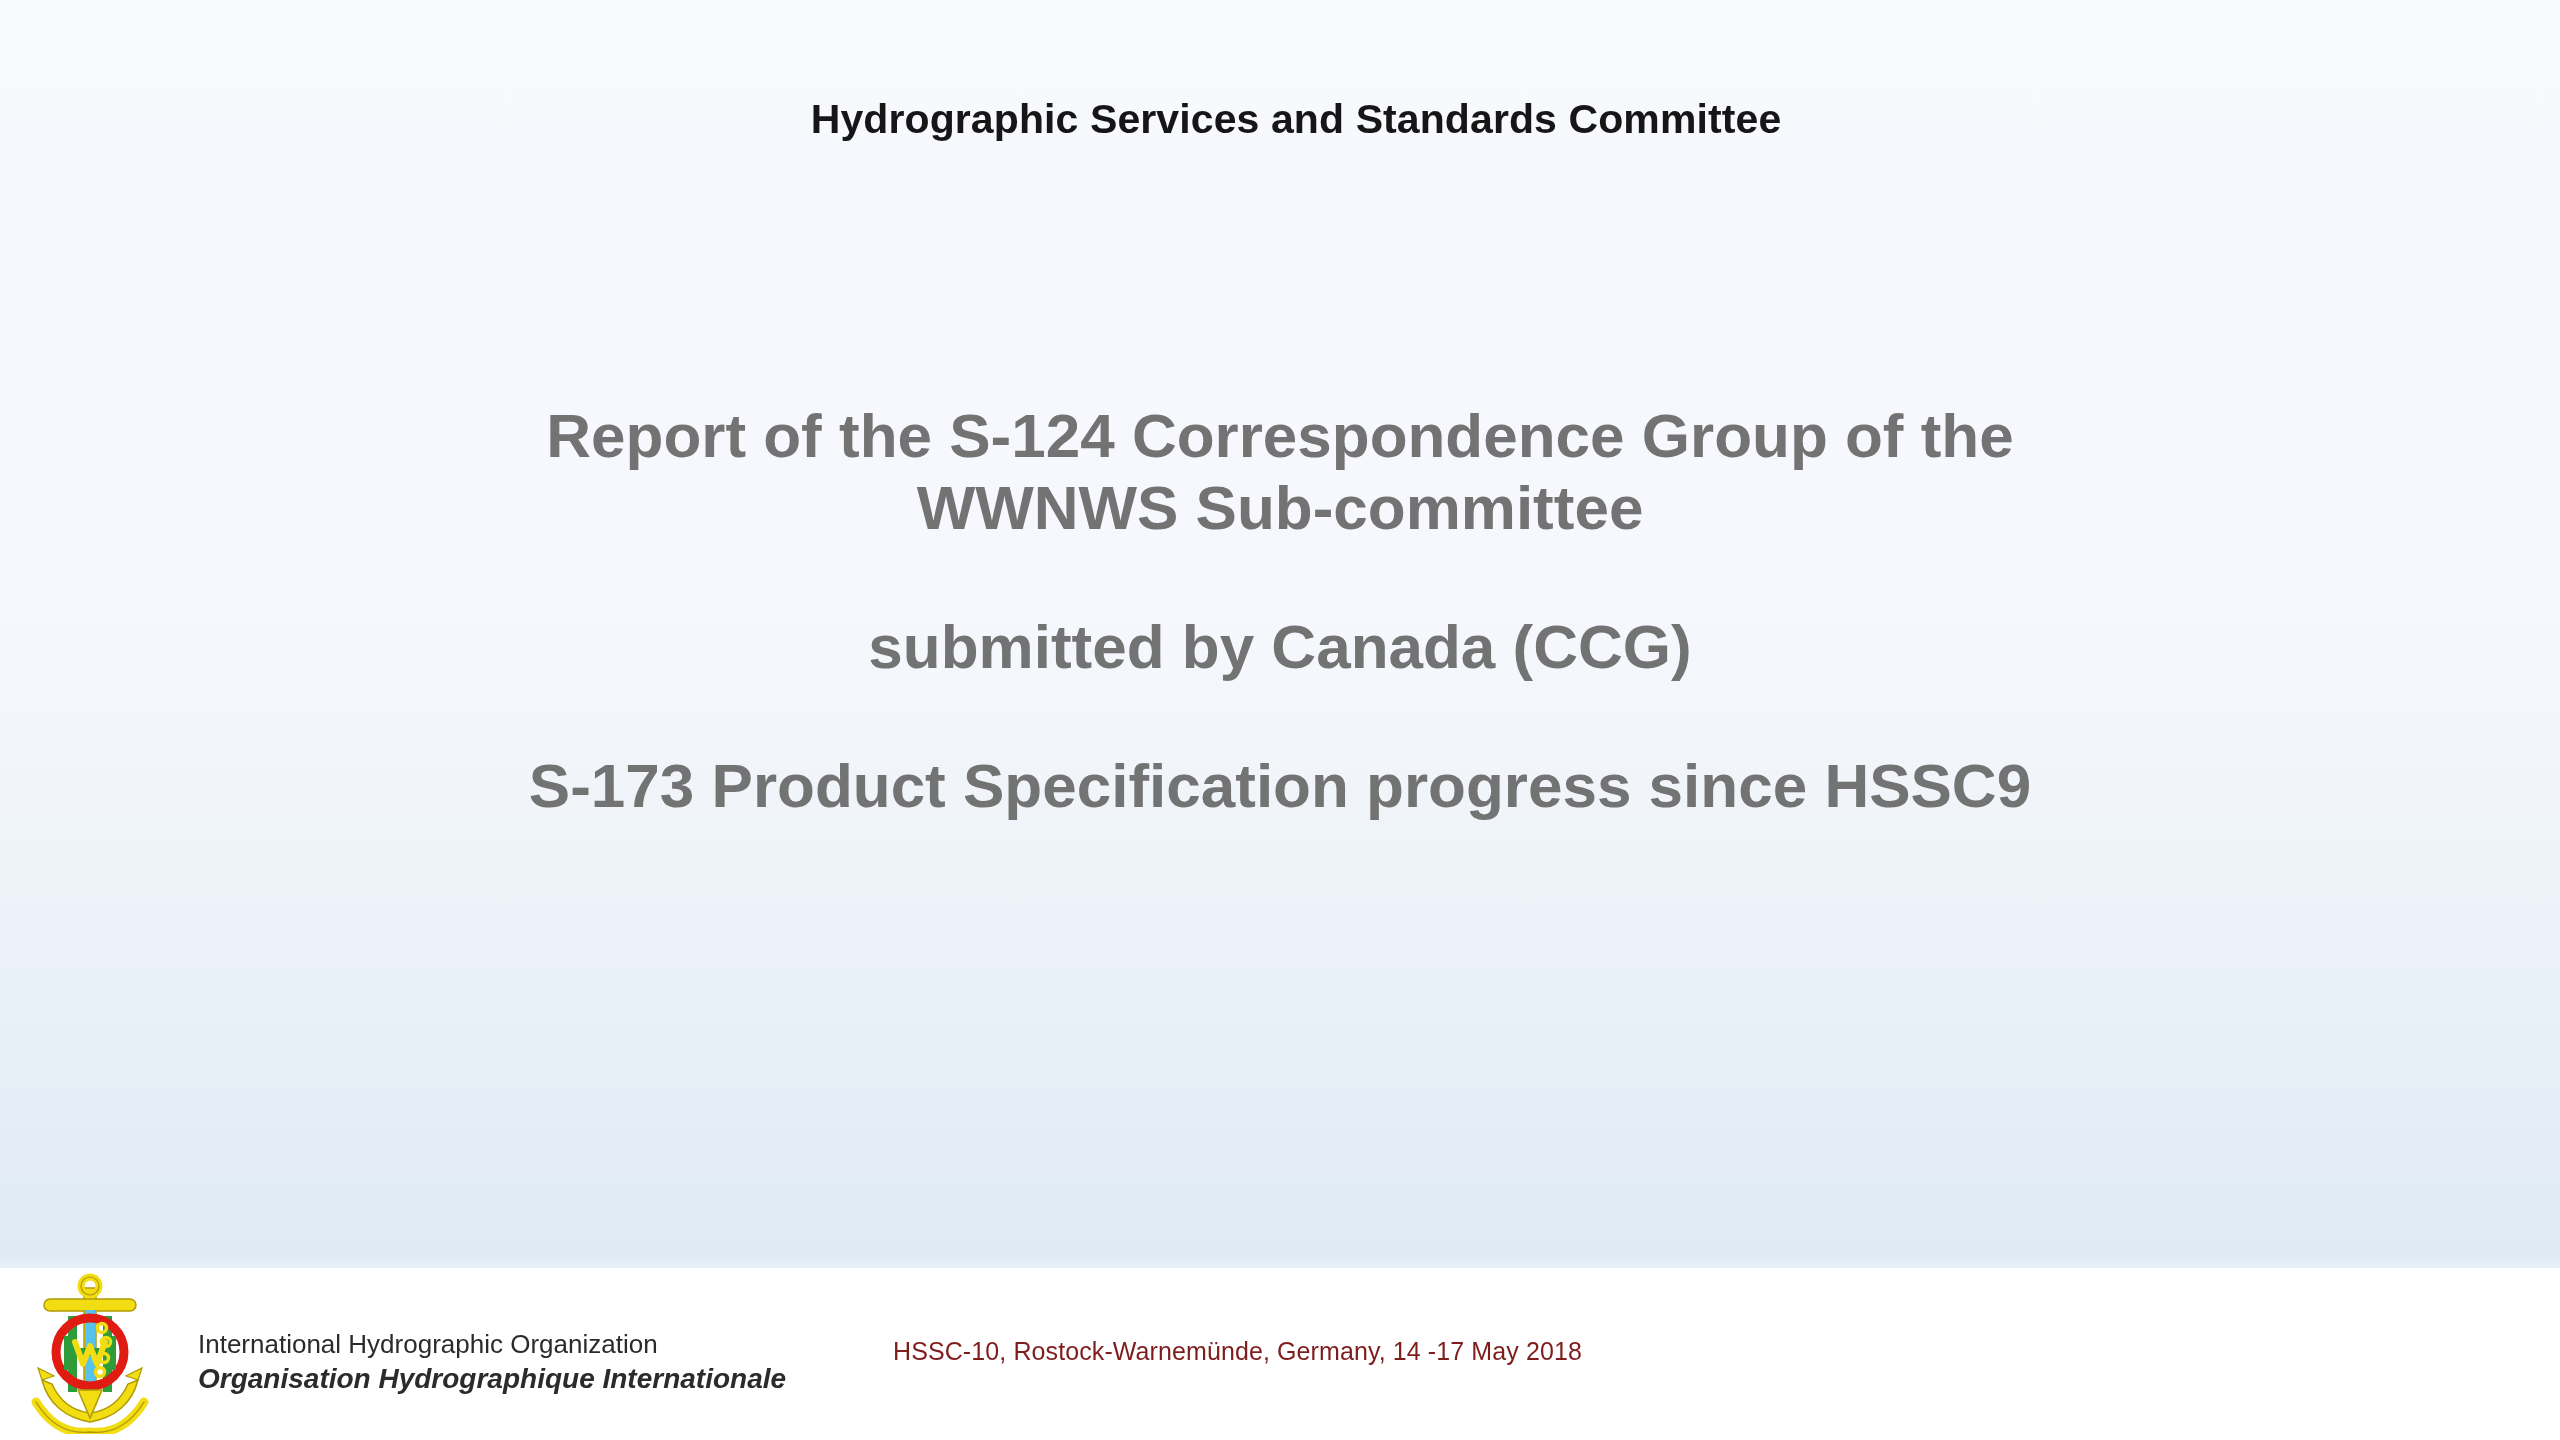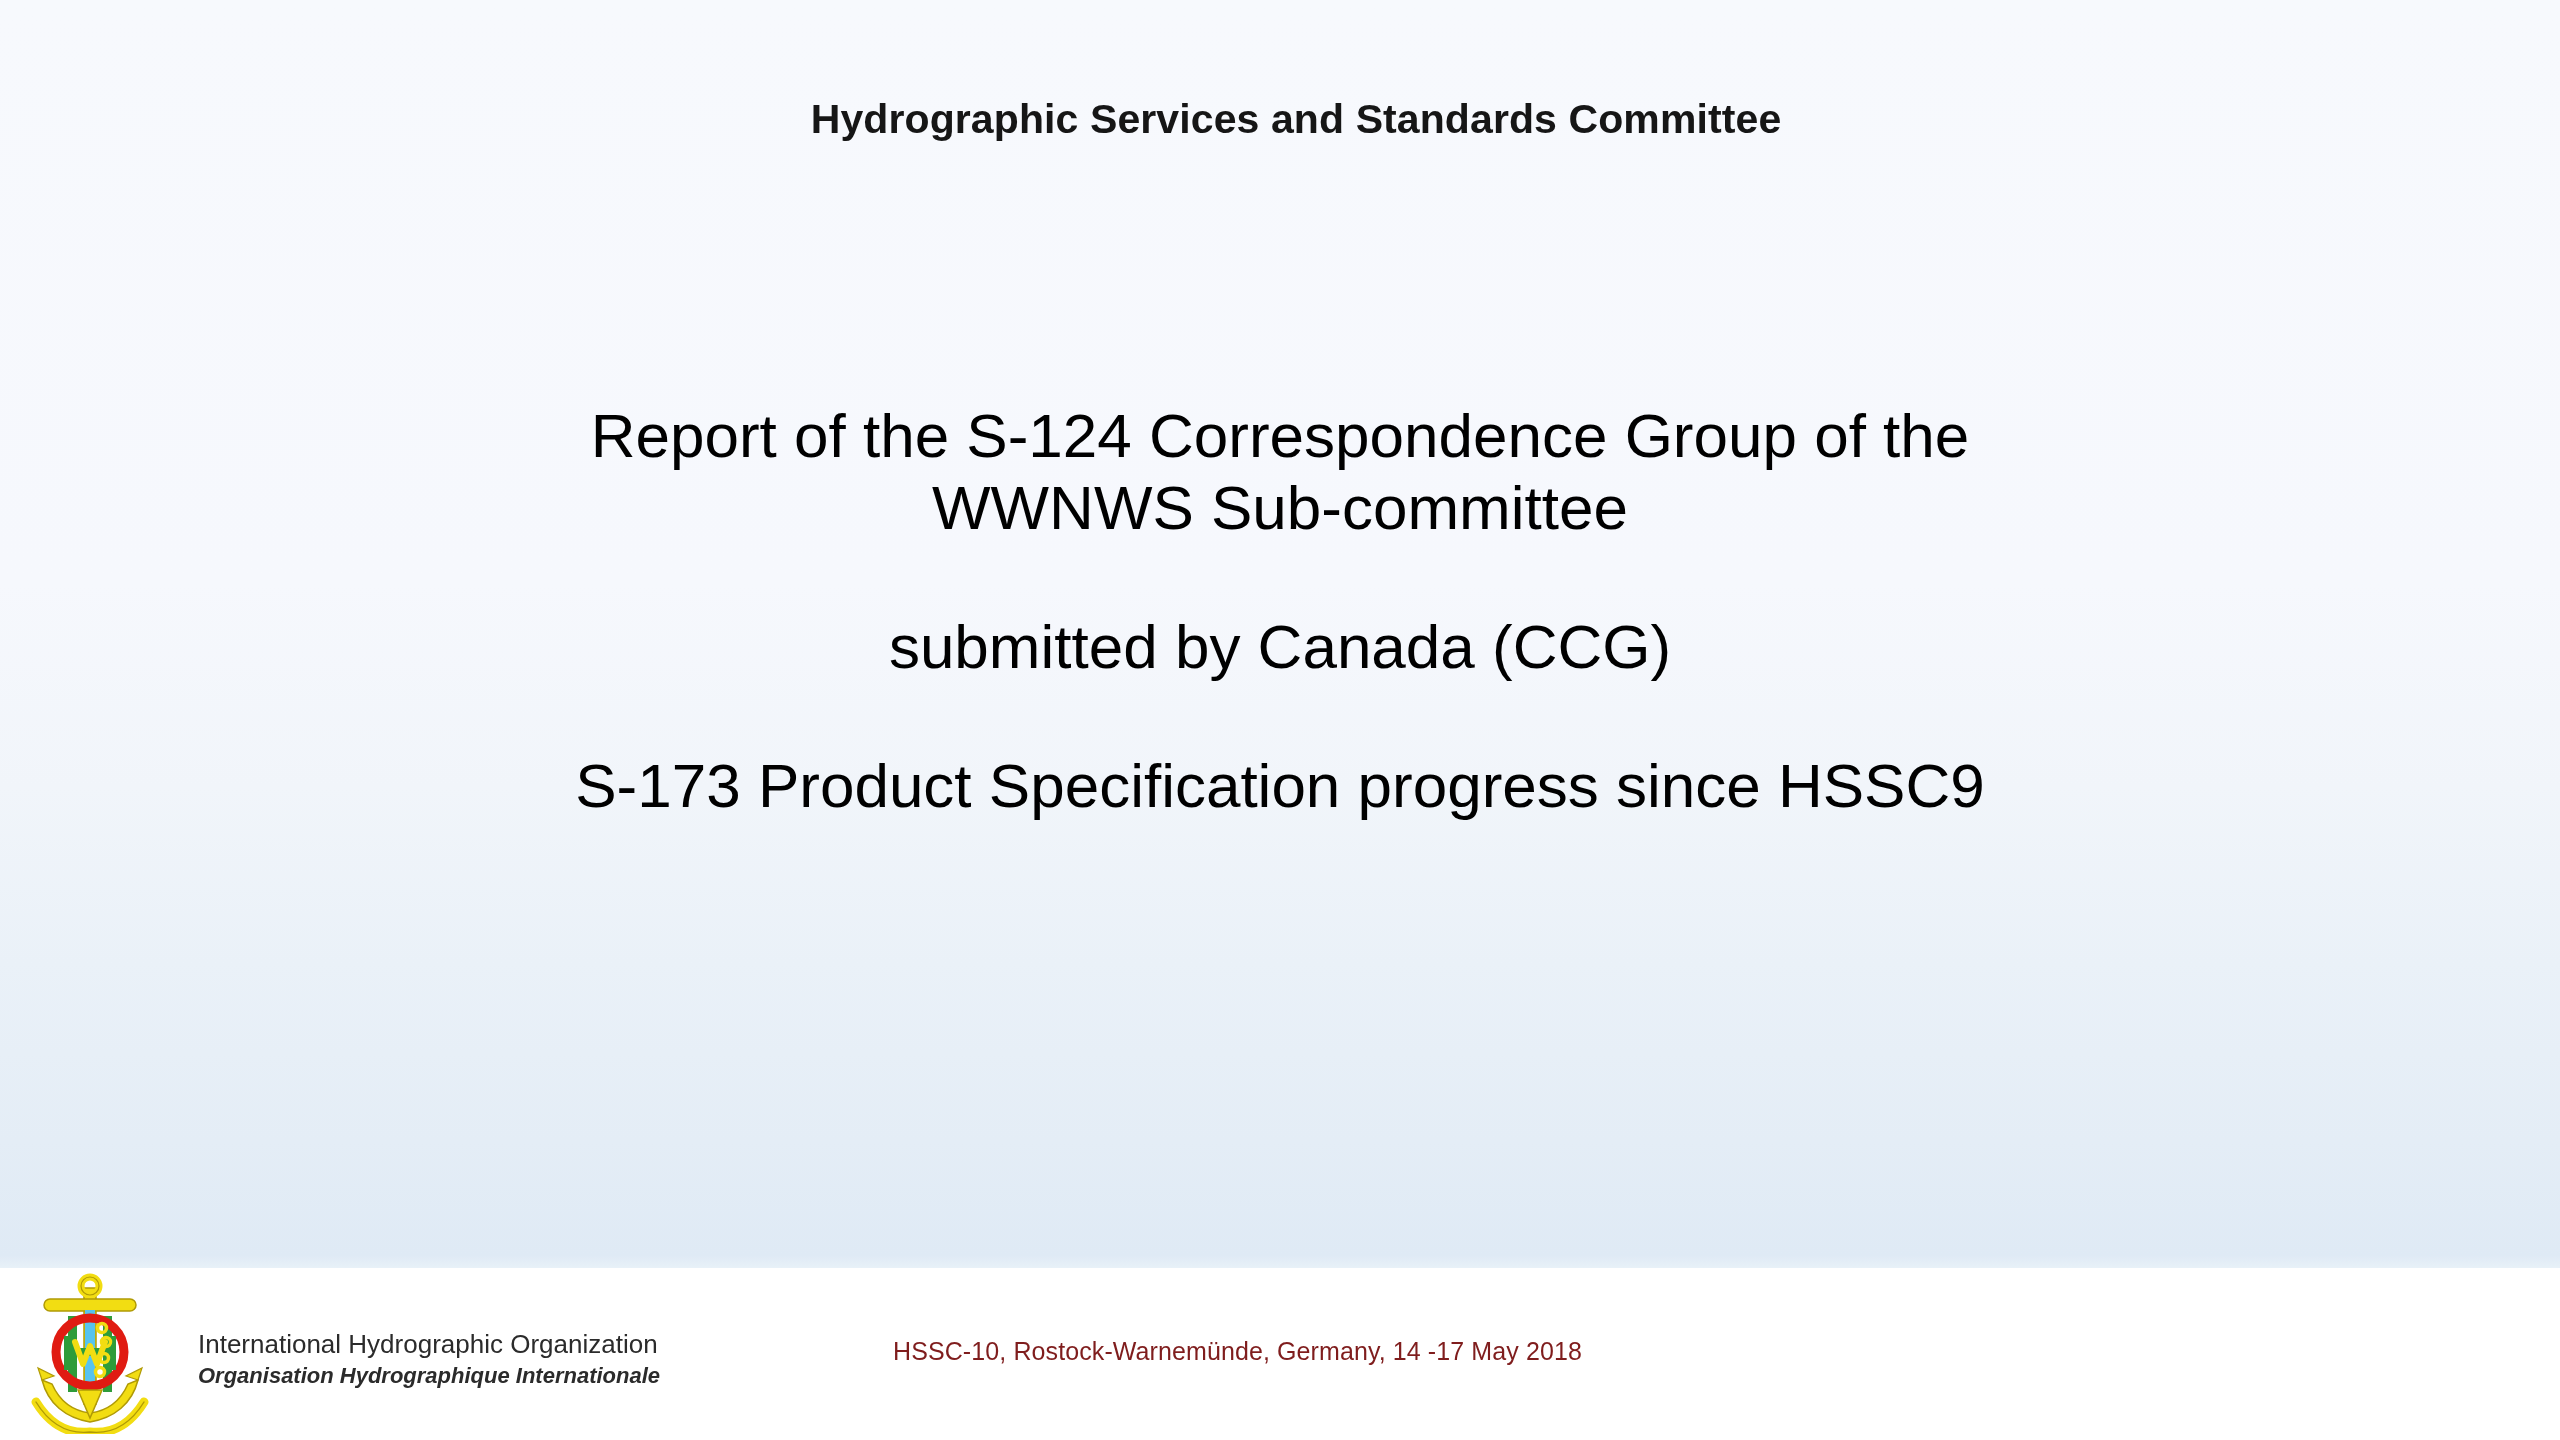--- a/index.html
+++ b/index.html
@@ -58,22 +58,22 @@
     line-height: 1.2;
   }
 
   
   .title-block {
     position: absolute;
     left: 330px;
     top: 400px;
     width: 1900px;
     text-align: center;
-    color: #000000;
-    font-weight: 400;
+    color: #737373;
+    font-weight: 700;
     font-size: 62px;
     line-height: 1.16;
   }
   .title-line {
     display: block;
   }
   .title-line.gap-before {
     margin-top: 1.08em;
   }
 
@@ -99,21 +99,21 @@
     width: 620px;
     color: #2b2b2b;
   }
   .footer-org-en {
     font-size: 26px;
     font-weight: 400;
     line-height: 1.32;
     white-space: nowrap;
   }
   .footer-org-fr {
-    font-size: 22px;
+    font-size: 28px;
     font-weight: 700;
     font-style: italic;
     line-height: 1.32;
     white-space: nowrap;
   }
 
   
   .footer-event {
     position: absolute;
     left: 893px;

